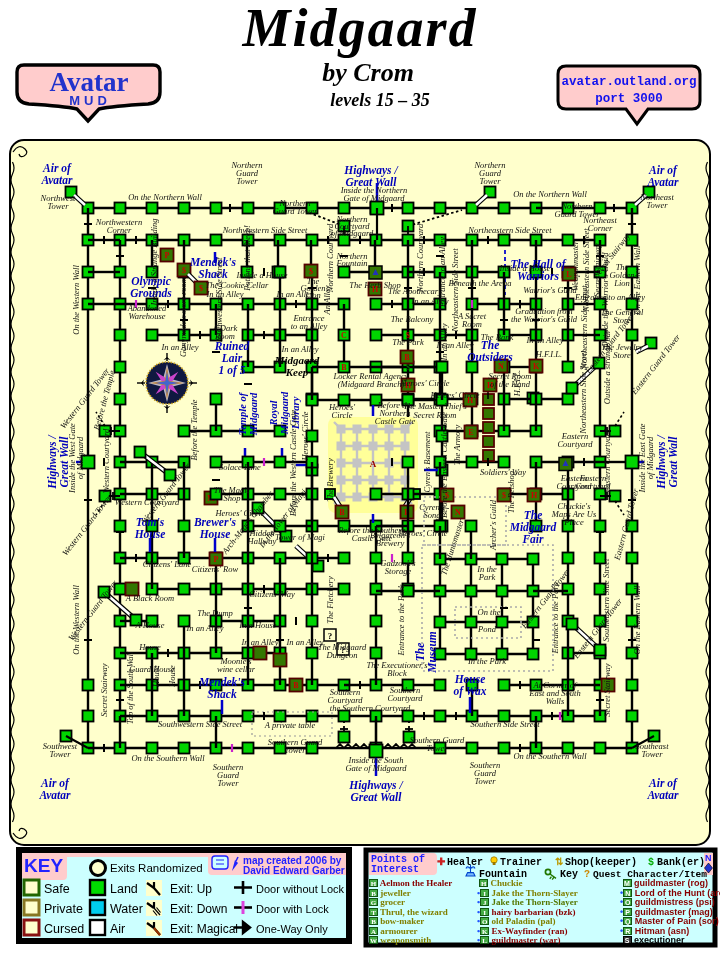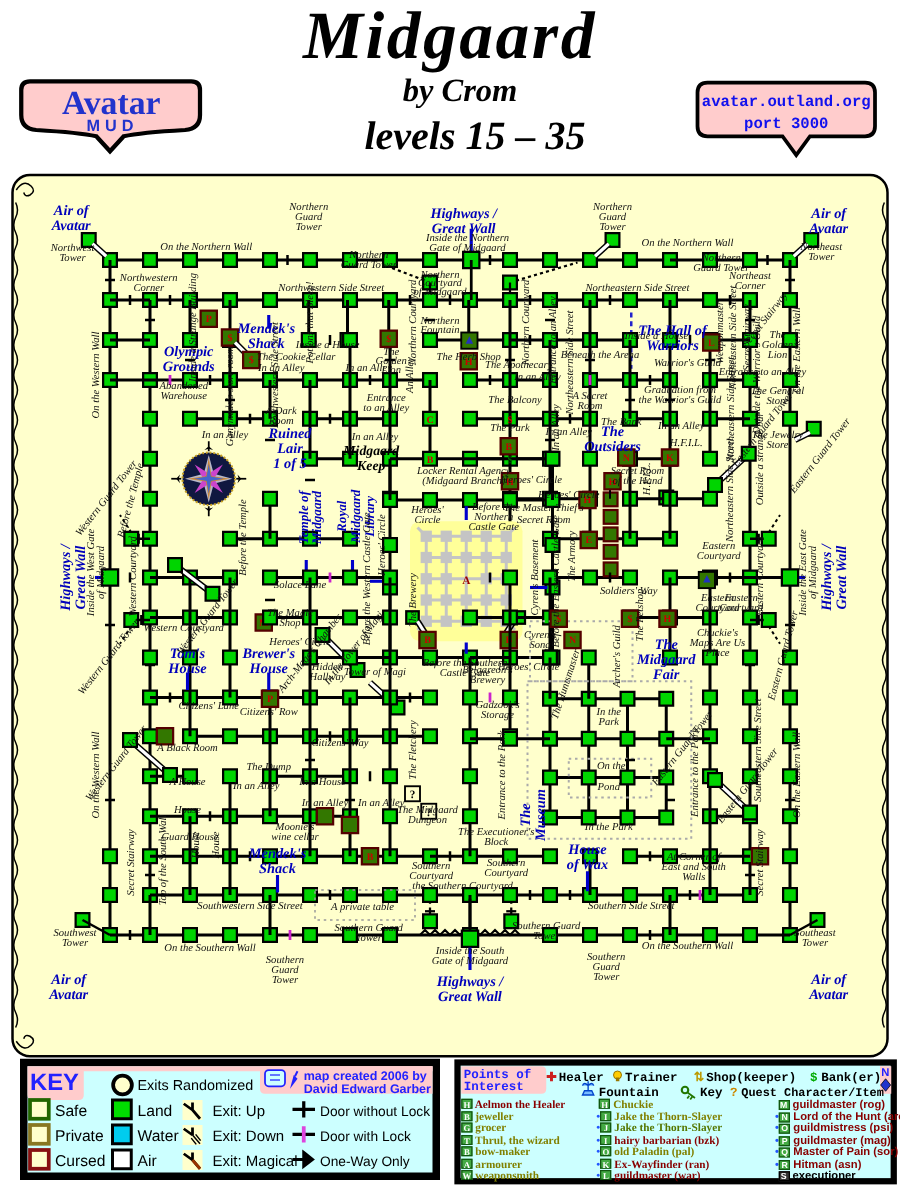--- a/index.html
+++ b/index.html
@@ -1,20 +1,20 @@
 <!DOCTYPE html>
 <html><head><meta charset="utf-8"><style>
 *{margin:0;padding:0;box-sizing:border-box}
 body{width:720px;height:960px;background:#fff;font-family:"Liberation Sans",sans-serif;position:relative;overflow:hidden}
 .abs{position:absolute}
 .serif{font-family:"Liberation Serif",serif;font-style:italic;font-weight:bold}
 </style></head><body>
 <div class="abs serif" style="left:0;right:0;top:-3px;text-align:center;font-size:54px;letter-spacing:2px">Midgaard</div>
 <div class="abs serif" style="left:16px;right:0;top:58px;text-align:center;font-size:26px">by Crom</div>
-<div class="abs serif" style="left:40px;right:0;top:90px;text-align:center;font-size:32px">levels 15 – 35</div>
+<div class="abs serif" style="left:40px;right:0;top:90px;text-align:center;font-size:18px">levels 15 – 35</div>
 
 <svg class="abs" style="left:0;top:0" width="720" height="960" xmlns="http://www.w3.org/2000/svg">
 
 <path d="M24,65 H153 Q160,65 160,72 V92 Q160,103 148,104 C122,105.5 108,107 99,109 L88,121 L77,109 C68,107 54,105.5 29,104 Q17,103 17,92 V72 Q17,65 24,65 Z" fill="#FFCCCC" stroke="#000" stroke-width="3.4"></path>
 <text x="89" y="91" font-family="Liberation Serif" font-weight="bold" font-size="27" fill="#2233CC" text-anchor="middle">Avatar</text>
 <text x="90" y="105" font-family="Liberation Sans" font-weight="bold" font-size="13" fill="#2233CC" text-anchor="middle" letter-spacing="4">MUD</text>
 
 <path d="M566,66 H692 Q700,66 700,74 V101 Q700,109 692,109 H648 L637,124 L626,109 H566 Q558,109 558,101 V74 Q558,66 566,66 Z" fill="#FFCCCC" stroke="#000" stroke-width="3"></path>
 <text x="629" y="85" font-family="Liberation Mono" font-weight="bold" font-size="12.5" fill="#1111EE" text-anchor="middle">avatar.outland.org</text>
 <text x="629" y="102" font-family="Liberation Mono" font-weight="bold" font-size="12.5" fill="#1111EE" text-anchor="middle">port 3000</text>

